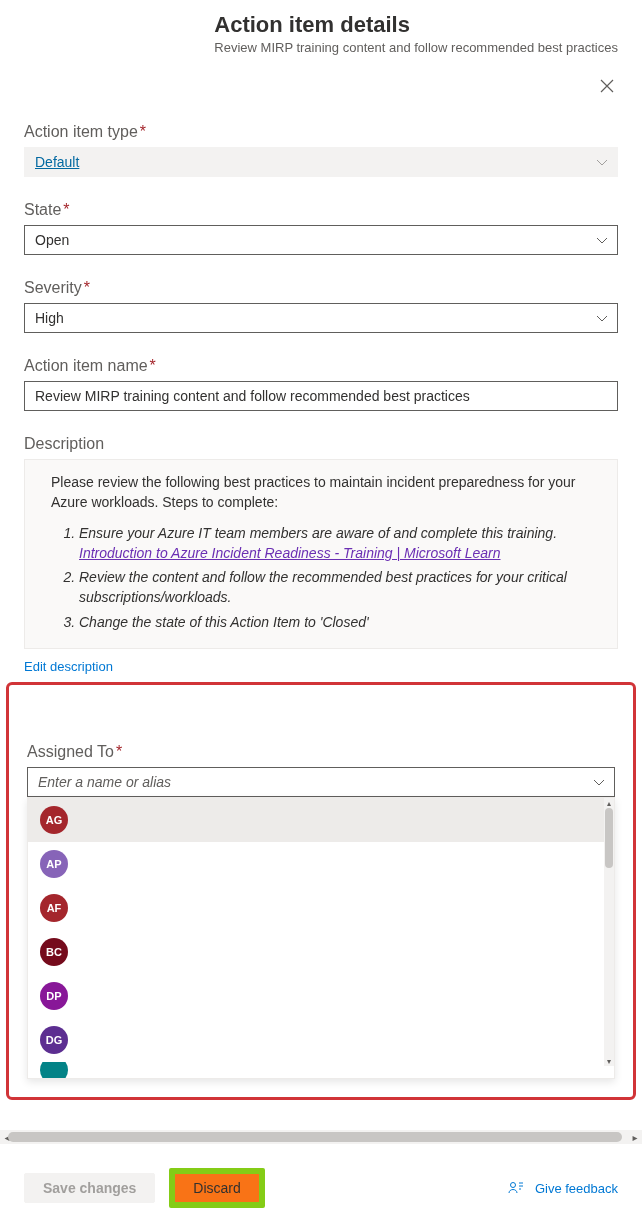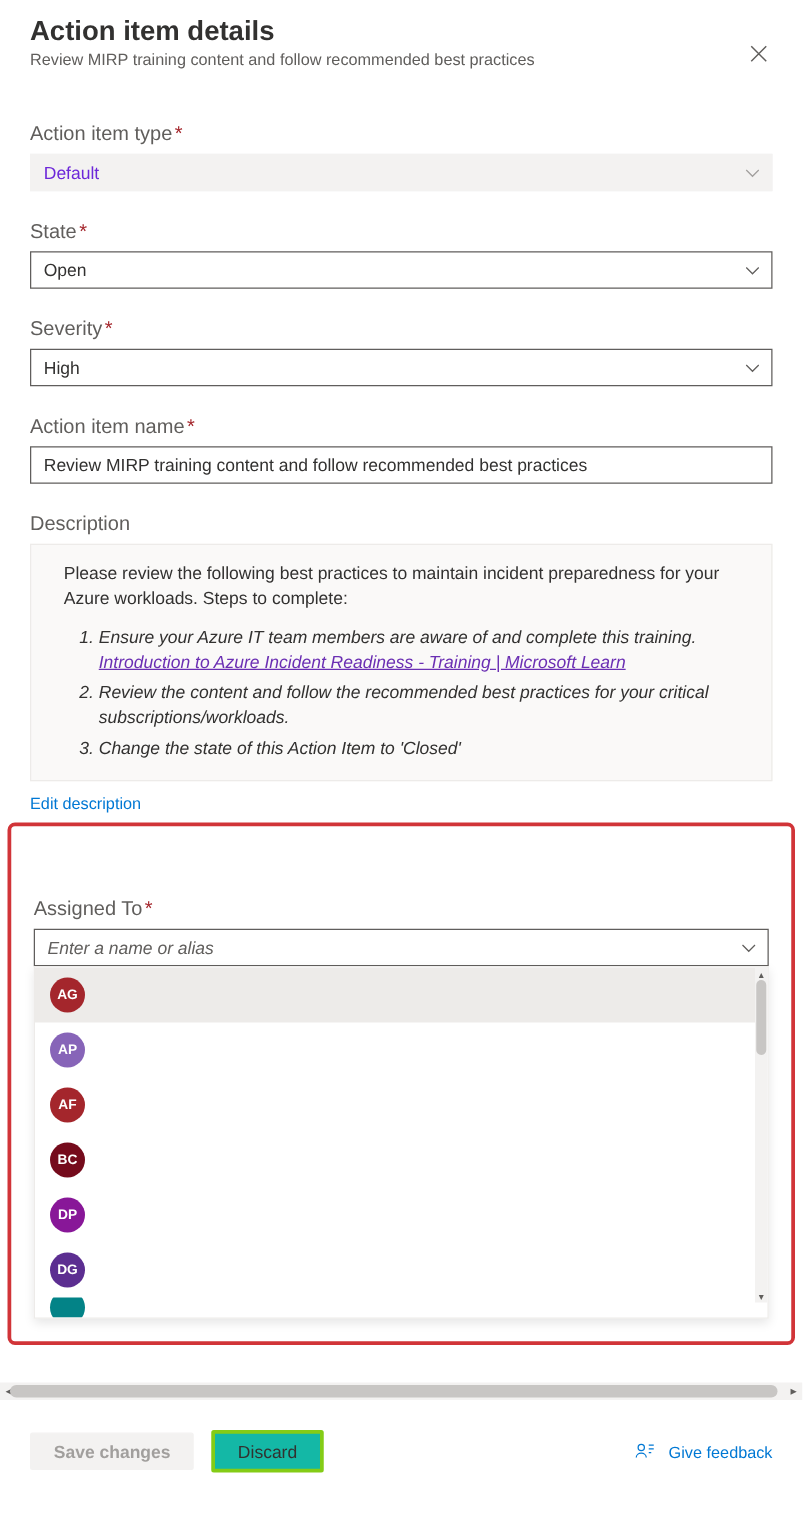--- a/index.html
+++ b/index.html
@@ -11,21 +11,22 @@
     background: #fff;
     width: 642px;
   }
   .panel {
     padding: 12px 24px 8px 24px;
     position: relative;
   }
   .header {
     display: flex;
     justify-content: space-between;
-    align-items: center;
+    align-items: flex-end;
+    flex-direction: column;
   }
   .title {
     font-size: 22px;
     font-weight: 600;
     margin: 0 0 2px 0;
   }
   .subtitle {
     font-size: 13px;
     color: #605e5c;
     margin-bottom: 20px;
@@ -70,21 +71,22 @@
     position: absolute;
     right: 10px;
     top: 50%;
     transform: translateY(-50%);
     pointer-events: none;
     color: #605e5c;
   }
   .disabled {
     background: #f3f2f1;
     border: 1px solid #f3f2f1;
-    color: #6d28d9;
+    color: #0369a1;
+    text-decoration: underline;
   }
   .desc-box {
     border: 1px solid #edebe9;
     background: #faf9f8;
     padding: 12px 26px;
     font-size: 14px;
     line-height: 1.45;
   }
   .desc-box ol {
     margin: 10px 0 0 0;
@@ -183,22 +185,22 @@
     cursor: pointer;
     margin-right: 10px;
   }
   .btn-primary {
     background: #f3f2f1;
     border: 1px solid #f3f2f1;
     color: #a19f9d;
     font-weight: 600;
   }
   .btn-secondary {
-    background: #14b8a6;
-    border: 3px solid #84cc16;
+    background: #f97316;
+    border: 6px solid #84cc16;
     color: #323130;
   }
   .feedback {
     color: #0078d4;
     font-size: 13px;
     display: flex;
     align-items: center;
     gap: 11px;
     text-decoration: none;
   }

